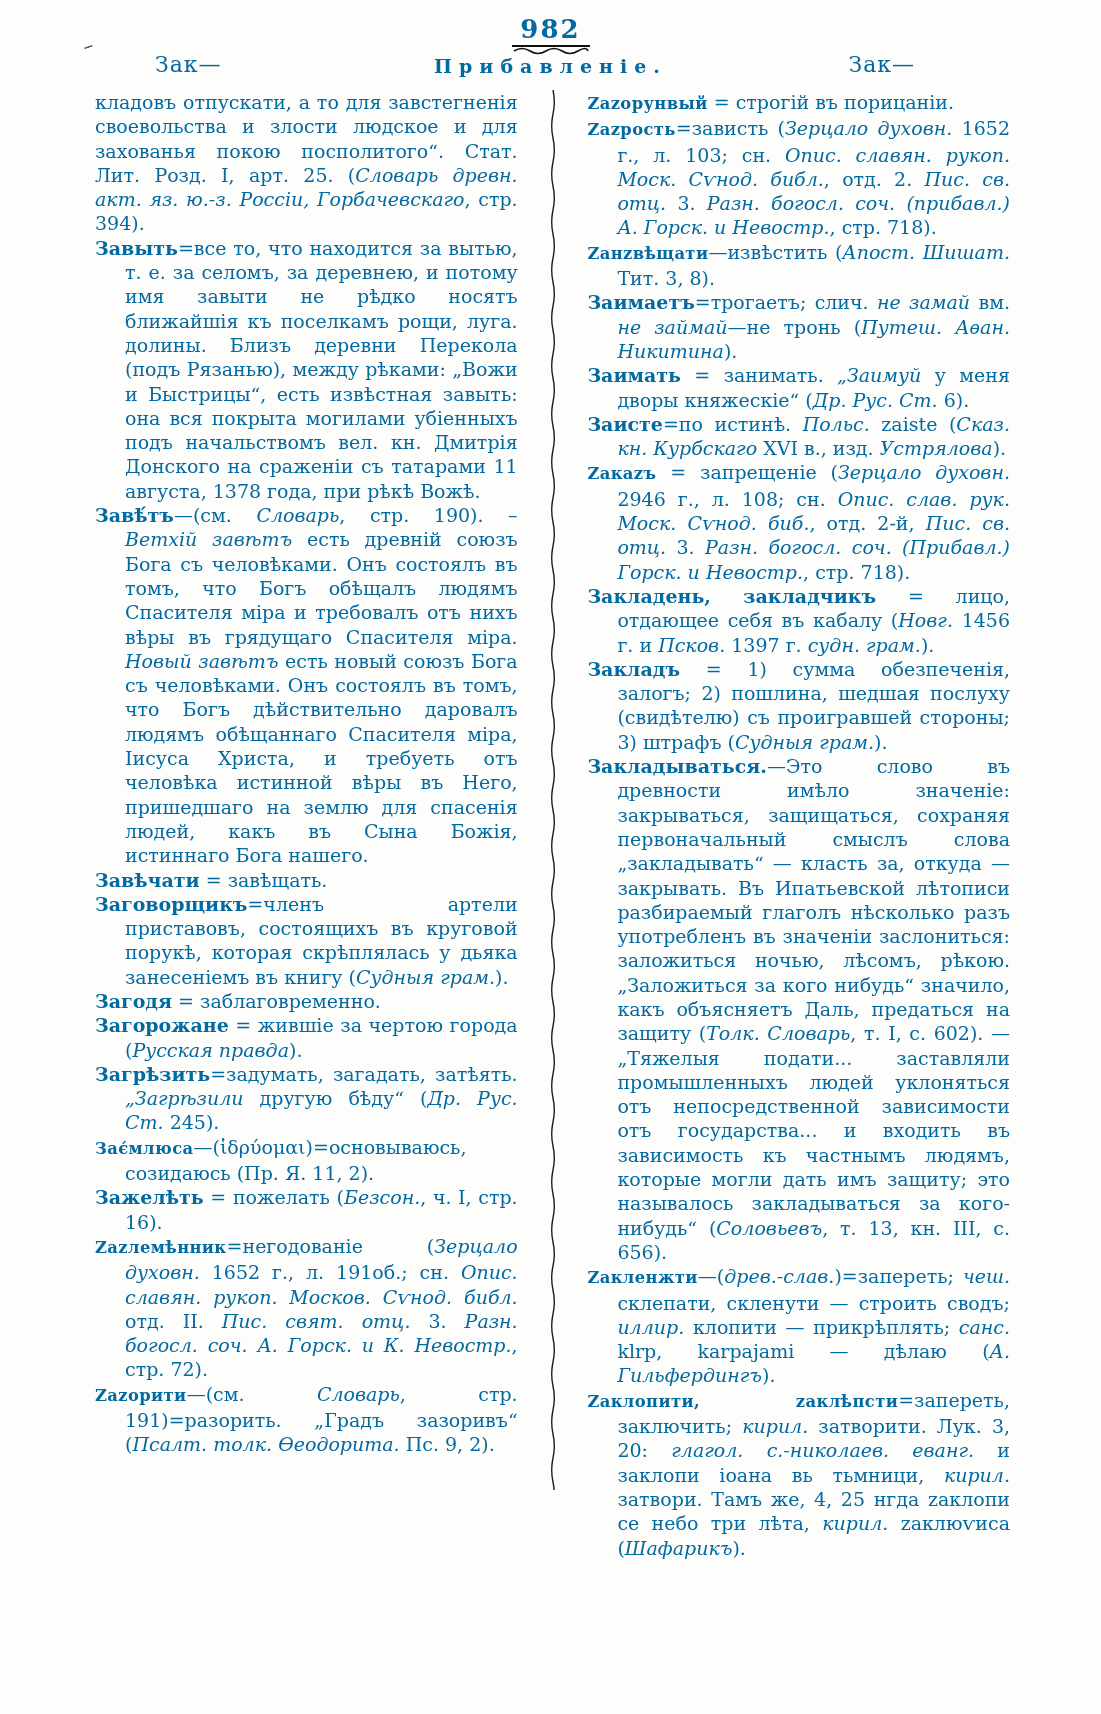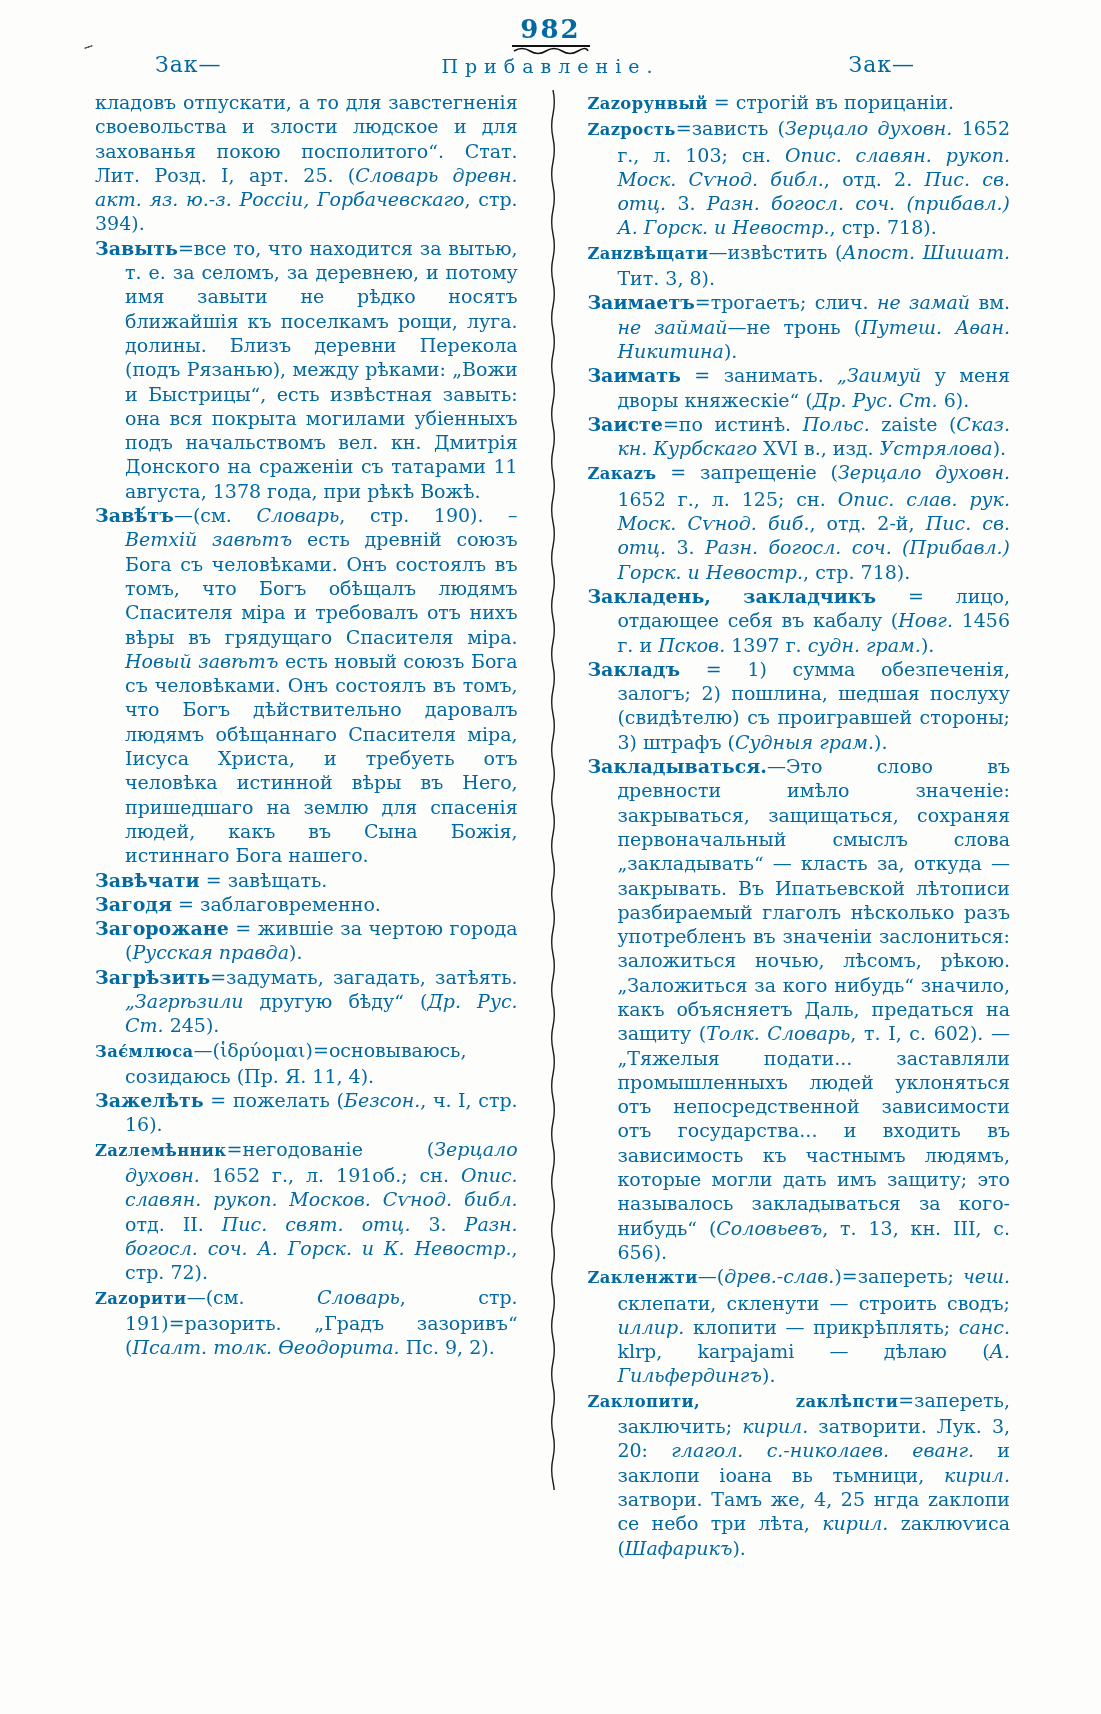--- a/index.html
+++ b/index.html
@@ -12,21 +12,21 @@
     color:#0369a1;
     overflow:hidden;
   }
   .pagenum-wrap{position:absolute;top:14px;left:0;width:100%;text-align:center;}
   .pagenum{font-size:26px;font-weight:bold;letter-spacing:2px;}
   .pn-rule{width:78px;border-top:2.2px solid #111;margin:1px auto 0;}
   .pn-wave{display:block;margin:0 auto;}
   .running-left{position:absolute;top:52px;left:155px;font-size:22px;letter-spacing:1px;}
   .running-right{position:absolute;top:52px;right:186px;font-size:22px;letter-spacing:1px;}
   .section-title{position:absolute;top:55px;left:0;width:100%;text-align:center;
-    font-size:19px;font-weight:normal;letter-spacing:7px;}
+    font-size:19px;font-weight:bold;letter-spacing:7px;}
   .speck{position:absolute;left:84px;top:46px;width:9px;border-top:2.5px solid #555;
     transform:rotate(-18deg);border-radius:2px;}
   .text-block{position:absolute;top:90px;left:95px;width:915px;display:flex;gap:23px;}
   .col{width:445px;}
   .divider{width:25px;display:flex;justify-content:center;}
   .entry{margin:0;text-align:justify;padding-left:30px;text-indent:-30px;
     font-size:19px;line-height:24.3px;}
   .entry.cont{padding-left:0;text-indent:0;}
   .hw{font-weight:bold;}
   .slav{font-size:0.86em;letter-spacing:0.4px;}
@@ -49,41 +49,42 @@
   <div class="running-left">Зак—</div>
   <div class="section-title">Прибавленіе.</div>
   <div class="running-right">Зак—</div>
 
   <div class="text-block">
     <div class="col">
         <p class="entry cont"><span>кладовъ отпускати, а то для завстегненія своевольства и злости людское и для захованья покою посполитого“. Стат. Лит. Розд. I, арт. 25. (</span><span class="it">Словарь древн. акт. яз. ю.-з. Россіи, Горбачевскаго</span><span>, стр. 394).</span></p>
         <p class="entry"><span class="hw">Завыть</span><span>=все то, что находится за вытью, т. е. за селомъ, за деревнею, и потому имя завыти не рѣдко носятъ ближайшія къ поселкамъ рощи, луга. долины. Близъ деревни Перекола (подъ Рязанью), между рѣками: „Вожи и Быстрицы“, есть извѣстная завыть: она вся покрыта могилами убіенныхъ подъ начальствомъ вел. кн. Дмитрія Донского на сраженіи съ татарами 11 августа, 1378 года, при рѣкѣ Вожѣ.</span></p>
         <p class="entry"><span class="hw">Завѣ́тъ</span><span>—(см. </span><span class="it">Словарь</span><span>, стр. 190). – </span><span class="it">Ветхій завѣтъ</span><span> есть древній союзъ Бога съ человѣками. Онъ состоялъ въ томъ, что Богъ обѣщалъ людямъ Спасителя міра и требовалъ отъ нихъ вѣры въ грядущаго Спасителя міра. </span><span class="it">Новый завѣтъ</span><span> есть новый союзъ Бога съ человѣками. Онъ состоялъ въ томъ, что Богъ дѣйствительно даровалъ людямъ обѣщаннаго Спасителя міра, Іисуса Христа, и требуеть отъ человѣка истинной вѣры въ Него, пришедшаго на землю для спасенія людей, какъ въ Сына Божія, истиннаго Бога нашего.</span></p>
         <p class="entry"><span class="hw">Завѣчати</span><span> = завѣщать.</span></p>
+        <p class="entry"><span class="hw">Заговорщикъ</span><span>=членъ артели приставовъ, состоящихъ въ круговой порукѣ, которая скрѣплялась у дьяка занесеніемъ въ книгу (</span><span class="it">Судныя грам.</span><span>).</span></p>
         <p class="entry"><span class="hw">Загодя</span><span> = заблаговременно.</span></p>
         <p class="entry"><span class="hw">Загорожане</span><span> = жившіе за чертою города (</span><span class="it">Русская правда</span><span>).</span></p>
         <p class="entry"><span class="hw">Загрѣзить</span><span>=задумать, загадать, затѣять. </span><span class="it">„Загрѣзили</span><span> другую бѣду“ (</span><span class="it">Др. Рус. Ст.</span><span> 245).</span></p>
-        <p class="entry"><span class="hw slav">Зає́млюса</span><span>—(ἱδρύομαι)=основываюсь, созидаюсь (Пр. Я. 11, 4).</span></p>
+        <p class="entry"><span class="hw slav">Зає́млюса</span><span>—(ἱδρύομαι)=основываюсь, созидаюсь (Пр. Я. 11, 2).</span></p>
         <p class="entry"><span class="hw">Зажелѣть</span><span> = пожелать (</span><span class="it">Безсон.</span><span>, ч. I, стр. 16).</span></p>
         <p class="entry"><span class="hw slav">Zаzлемѣнник</span><span>=негодованіе (</span><span class="it">Зерцало духовн.</span><span> 1652 г., л. 191об.; сн. </span><span class="it">Опис. славян. рукоп. Москов. Сѵнод. библ.</span><span> отд. II. </span><span class="it">Пис. свят. отц.</span><span> 3. </span><span class="it">Разн. богосл. соч. А. Горск. и К. Невостр.</span><span>, стр. 72).</span></p>
         <p class="entry"><span class="hw slav">Zаzорити</span><span>—(см. </span><span class="it">Словарь</span><span>, стр. 191)=разорить. „Градъ зазоривъ“ (</span><span class="it">Псалт. толк. Ѳеодорита.</span><span> Пс. 9, 2).</span></p>
       </div>
     <div class="divider">
       <svg id="divider-svg" width="10" height="1400" viewBox="0 0 10 1400">
         <path id="divider-path" d="M5 0 q2.6 12 0 24 q-2.6 12 0 24 q2.6 12 0 24 q-2.6 12 0 24 q2.6 12 0 24 q-2.6 12 0 24 q2.6 12 0 24 q-2.6 12 0 24 q2.6 12 0 24 q-2.6 12 0 24 q2.6 12 0 24 q-2.6 12 0 24 q2.6 12 0 24 q-2.6 12 0 24 q2.6 12 0 24 q-2.6 12 0 24 q2.6 12 0 24 q-2.6 12 0 24 q2.6 12 0 24 q-2.6 12 0 24 q2.6 12 0 24 q-2.6 12 0 24 q2.6 12 0 24 q-2.6 12 0 24 q2.6 12 0 24 q-2.6 12 0 24 q2.6 12 0 24 q-2.6 12 0 24 q2.6 12 0 24 q-2.6 12 0 24 q2.6 12 0 24 q-2.6 12 0 24 q2.6 12 0 24 q-2.6 12 0 24 q2.6 12 0 24 q-2.6 12 0 24 q2.6 12 0 24 q-2.6 12 0 24 q2.6 12 0 24 q-2.6 12 0 24 q2.6 12 0 24 q-2.6 12 0 24 q2.6 12 0 24 q-2.6 12 0 24 q2.6 12 0 24 q-2.6 12 0 24 q2.6 12 0 24 q-2.6 12 0 24 q2.6 12 0 24 q-2.6 12 0 24 q2.6 12 0 24 q-2.6 12 0 24 q2.6 12 0 24 q-2.6 12 0 24 q2.6 12 0 24 q-2.6 12 0 24 q2.6 12 0 24 q-2.6 12 0 24 q2.6 12 0 24 q-2.6 12 0 24" fill="none" stroke="#1d1d1d" stroke-width="1.4"></path>
       </svg>
     </div>
     <div class="col">
         <p class="entry"><span class="hw slav">Zаzорунвый</span><span> = строгій въ порицаніи.</span></p>
         <p class="entry"><span class="hw slav">Zаzрость</span><span>=зависть (</span><span class="it">Зерцало духовн.</span><span> 1652 г., л. 103; сн. </span><span class="it">Опис. славян. рукоп. Моск. Сѵнод. библ.</span><span>, отд. 2. </span><span class="it">Пис. св. отц.</span><span> 3. </span><span class="it">Разн. богосл. соч. (прибавл.) А. Горск. и Невостр.</span><span>, стр. 718).</span></p>
         <p class="entry"><span class="hw slav">Zанzвѣщати</span><span>—извѣстить (</span><span class="it">Апост. Шишат.</span><span> Тит. 3, 8).</span></p>
         <p class="entry"><span class="hw">Заимаетъ</span><span>=трогаетъ; слич. </span><span class="it">не замай</span><span> вм. </span><span class="it">не займай</span><span>—не тронь (</span><span class="it">Путеш. Аѳан. Никитина</span><span>).</span></p>
         <p class="entry"><span class="hw">Заимать</span><span> = занимать. </span><span class="it">„Заимуй</span><span> у меня дворы княжескіе“ (</span><span class="it">Др. Рус. Ст.</span><span> 6).</span></p>
         <p class="entry"><span class="hw">Заисте</span><span>=по истинѣ. </span><span class="it">Польс.</span><span> zaiste (</span><span class="it">Сказ. кн. Курбскаго</span><span> XVI в., изд. </span><span class="it">Устрялова</span><span>).</span></p>
-        <p class="entry"><span class="hw slav">Zакаzъ</span><span> = запрещеніе (</span><span class="it">Зерцало духовн.</span><span> 1652 г., л. 125; сн. </span><span class="it">Опис. слав. рук. Моск. Сѵнод. биб.</span><span>, отд. 2-й, </span><span class="it">Пис. св. отц.</span><span> 3. </span><span class="it">Разн. богосл. соч. (Прибавл.) Горск. и Невостр.</span><span>, стр. 718).</span></p>
+        <p class="entry"><span class="hw slav">Zакаzъ</span><span> = запрещеніе (</span><span class="it">Зерцало духовн.</span><span> 2946 г., л. 108; сн. </span><span class="it">Опис. слав. рук. Моск. Сѵнод. биб.</span><span>, отд. 2-й, </span><span class="it">Пис. св. отц.</span><span> 3. </span><span class="it">Разн. богосл. соч. (Прибавл.) Горск. и Невостр.</span><span>, стр. 718).</span></p>
         <p class="entry"><span class="hw">Закладень, закладчикъ</span><span> = лицо, отдающее себя въ кабалу (</span><span class="it">Новг.</span><span> 1456 г. и </span><span class="it">Псков.</span><span> 1397 г. </span><span class="it">судн. грам.</span><span>).</span></p>
         <p class="entry"><span class="hw">Закладъ</span><span> = 1) сумма обезпеченія, залогъ; 2) пошлина, шедшая послуху (свидѣтелю) съ проигравшей стороны; 3) штрафъ (</span><span class="it">Судныя грам.</span><span>).</span></p>
         <p class="entry"><span class="hw">Закладываться.</span><span>—Это слово въ древности имѣло значеніе: закрываться, защищаться, сохраняя первоначальный смыслъ слова „закладывать“ — класть за, откуда — закрывать. Въ Ипатьевской лѣтописи разбираемый глаголъ нѣсколько разъ употребленъ въ значеніи заслониться: заложиться ночью, лѣсомъ, рѣкою. „Заложиться за кого нибудь“ значило, какъ объясняетъ Даль, предаться на защиту (</span><span class="it">Толк. Словарь</span><span>, т. I, с. 602). — „Тяжелыя подати... заставляли промышленныхъ людей уклоняться отъ непосредственной зависимости отъ государства... и входить въ зависимость къ частнымъ людямъ, которые могли дать имъ защиту; это называлось закладываться за кого-нибудь“ (</span><span class="it">Соловьевъ</span><span>, т. 13, кн. III, с. 656).</span></p>
         <p class="entry"><span class="hw slav">Zакленжти</span><span>—(</span><span class="it">древ.-слав.</span><span>)=запереть; </span><span class="it">чеш.</span><span> склепати, скленути — строить сводъ; </span><span class="it">иллир.</span><span> клопити — прикрѣплять; </span><span class="it">санс.</span><span> klrp, karpajami — дѣлаю (</span><span class="it">А. Гильфердингъ</span><span>).</span></p>
         <p class="entry"><span class="hw slav">Zаклопити, zаклѣпсти</span><span>=запереть, заключить; </span><span class="it">кирил.</span><span> затворити. Лук. 3, 20: </span><span class="it">глагол. с.-николаев. еванг.</span><span> и заклопи іоана вь тьмници, </span><span class="it">кирил.</span><span> затвори. Тамъ же, 4, 25 нгда zаклопи се небо три лѣта, </span><span class="it">кирил.</span><span> zаклюѵиса (</span><span class="it">Шафарикъ</span><span>).</span></p>
       </div>
   </div>
 </div>
 
 </body></html>

